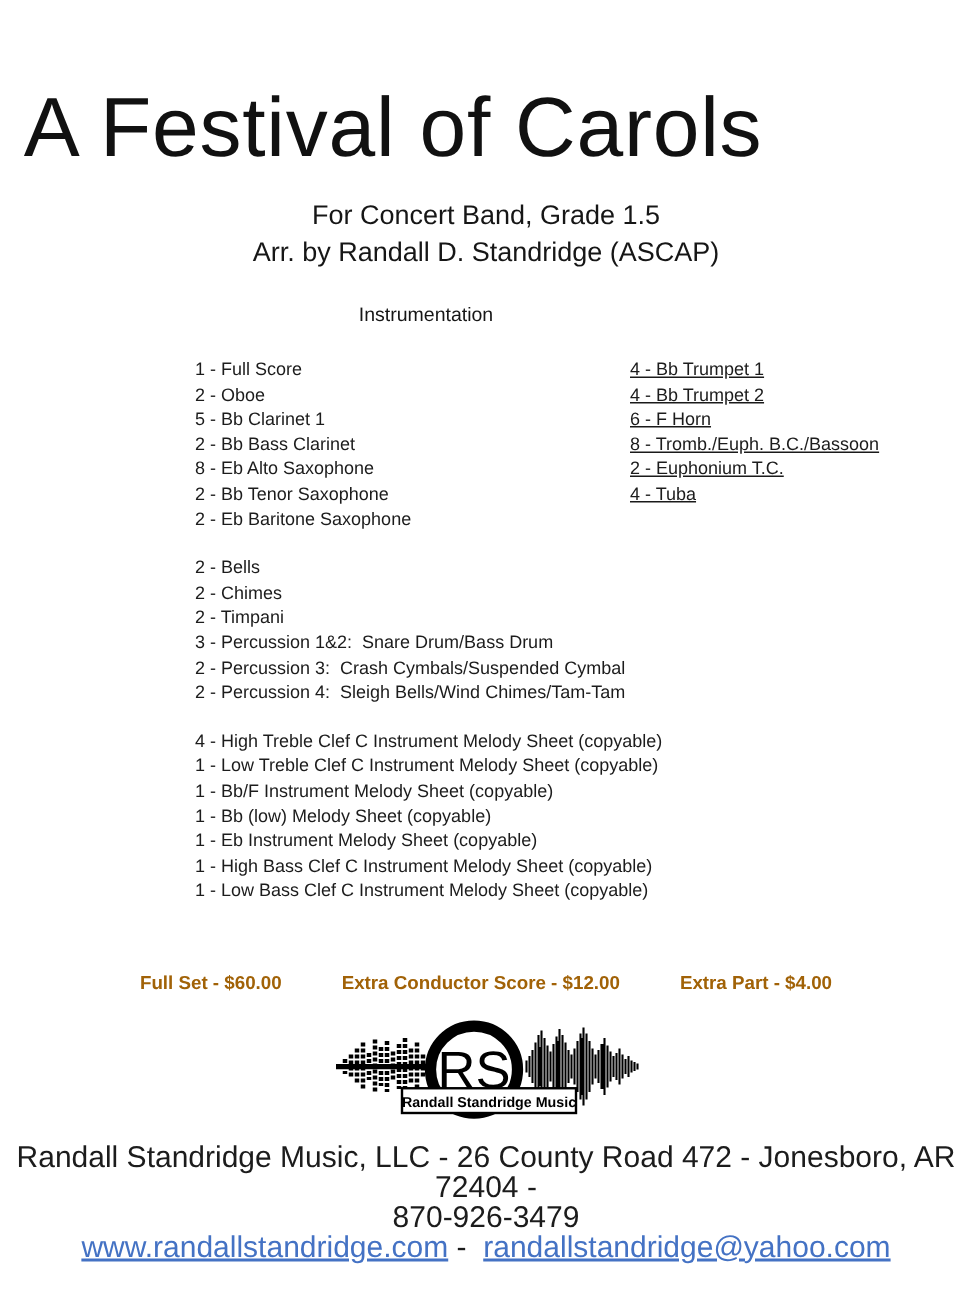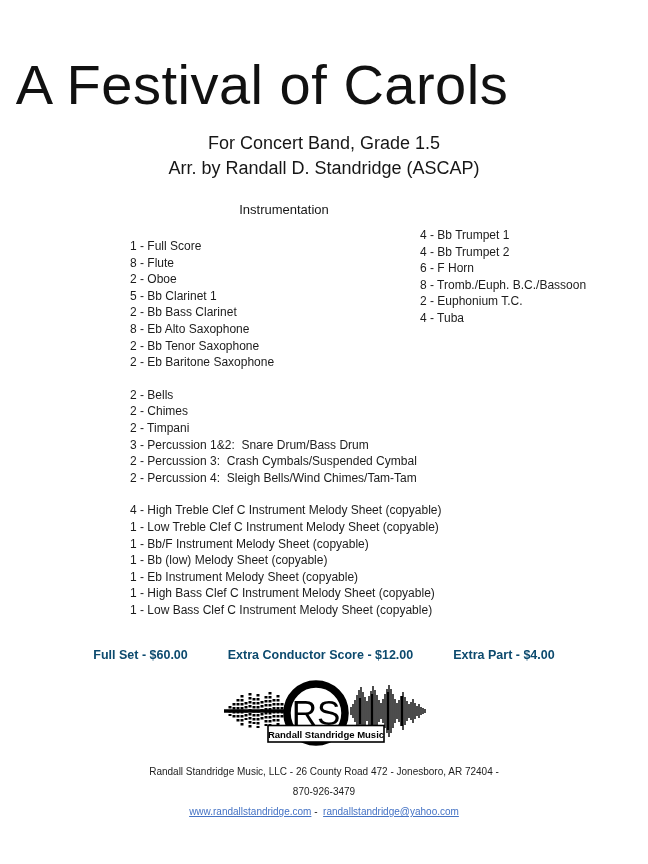--- a/index.html
+++ b/index.html
@@ -25,41 +25,41 @@
   }
   .section-heading {
     position: absolute; top: 202px; left: 0; width: 568px;
     text-align: center;
     font-size: 13px; color: #161616;
   }
   .inst-left {
     position: absolute; top: 238px; left: 112px; margin-left: 18px;
   }
   .inst-right {
-    position: absolute; top: 227px; left: 420px;
+    position: absolute; top: 238px; left: 420px; text-decoration: underline;
   }
   .line {
     font-size: 12px; line-height: 16.6px;
     white-space: pre; color: #1c1c1c;
   }
   .block { margin-bottom: 16px; }
   .pricing {
     position: absolute; top: 648px; left: 0; width: 648px;
     display: flex; justify-content: center; gap: 40px;
-    font-size: 12.5px; font-weight: bold; color: #0c4a6e;
+    font-size: 12.5px; font-weight: bold; color: #a16207;
     white-space: nowrap;
   }
   .logo-wrap {
     position: absolute; top: 672px; left: 216px;
     width: 216px; height: 96px;
   }
   .footer {
     position: absolute; top: 762px; left: 0; width: 648px;
     text-align: center;
-    font-size: 10px; line-height: 20px; color: #1c1c1c;
+    font-size: 20px; line-height: 20px; color: #1c1c1c;
   }
   .footer a {
     color: #4472C4; text-decoration: underline;
   }
   .footer .sep { color: #1c1c1c; white-space: pre; }
   .logo-text {
     font-family: "Liberation Sans", sans-serif;
   }
 </style>
 </head>
@@ -70,21 +70,20 @@
 <div class="subtitle">
   <div>For Concert Band, Grade 1.5</div>
   <div>Arr. by Randall D. Standridge (ASCAP)</div>
 </div>
 
 <div class="section-heading">Instrumentation</div>
 
 <div class="inst-left">
   <div class="block">
     <div class="line">1 - Full Score</div>
-    <div class="line">8 - Flute</div>
     <div class="line">2 - Oboe</div>
     <div class="line">5 - Bb Clarinet 1</div>
     <div class="line">2 - Bb Bass Clarinet</div>
     <div class="line">8 - Eb Alto Saxophone</div>
     <div class="line">2 - Bb Tenor Saxophone</div>
     <div class="line">2 - Eb Baritone Saxophone</div>
   </div>
   <div class="block">
     <div class="line">2 - Bells</div>
     <div class="line">2 - Chimes</div>

